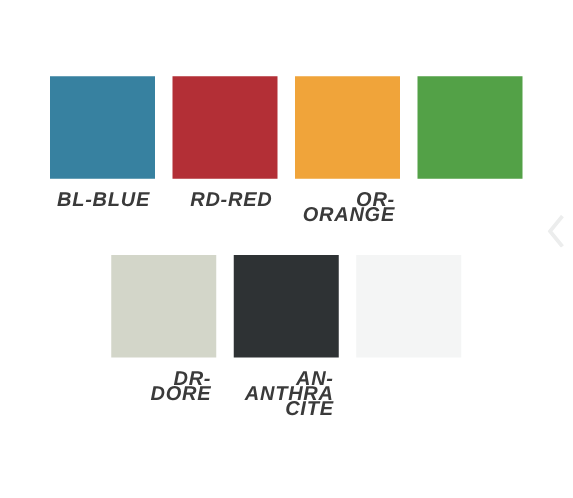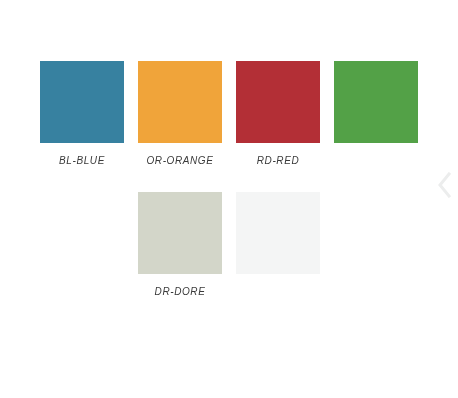--- a/index.html
+++ b/index.html
@@ -51,26 +51,26 @@
   .swatch-chip {
     width: 84px;
     height: 82px;
     display: block;
   }
 
   .swatch-label {
     margin-top: 12px;
     font-family: "Liberation Sans", sans-serif;
     font-style: italic;
-    font-weight: normal;
-    font-size: 10px;
+    font-weight: bold;
+    font-size: 16px;
     line-height: 12px;
     letter-spacing: 0.6px;
     color: #3a3a3a;
-    text-align: center;
+    text-align: right;
     width: 76px;
     word-break: break-word;
   }
 
   .carousel-prev {
     position: absolute;
     right: 2px;
     top: 165px;
     width: 22px;
     height: 40px;
@@ -93,42 +93,46 @@
 <div class="swatch-panel">
 
   <div class="swatch-row row-1">
 
     <div class="swatch-cell">
       <span class="swatch-chip" style="background-color: rgb(55, 129, 160);"></span>
       <span class="swatch-label">BL-BLUE</span>
     </div>
 
     <div class="swatch-cell">
-      <span class="swatch-chip" style="background-color: rgb(240, 164, 58);"></span>
-      <span class="swatch-label">OR-ORANGE</span>
+      <span class="swatch-chip" style="background-color: rgb(179, 47, 54);"></span>
+      <span class="swatch-label">RD-RED</span>
     </div>
 
     <div class="swatch-cell">
-      <span class="swatch-chip" style="background-color: rgb(179, 47, 54);"></span>
-      <span class="swatch-label">RD-RED</span>
+      <span class="swatch-chip" style="background-color: rgb(240, 164, 58);"></span>
+      <span class="swatch-label">OR-ORANGE</span>
     </div>
 
     <div class="swatch-cell">
       <span class="swatch-chip" style="background-color: rgb(83, 161, 71);"></span>
     </div>
 
   </div>
 
   <div class="swatch-row row-2">
 
     <div class="swatch-cell">
       <span class="swatch-chip" style="background-color: rgb(211, 214, 201);"></span>
       <span class="swatch-label">DR-DORE</span>
     </div>
 
+    <div class="swatch-cell">
+      <span class="swatch-chip" style="background-color: rgb(46, 50, 52);"></span>
+      <span class="swatch-label">AN-ANTHRACITE</span>
+    </div>
 
     <div class="swatch-cell">
       <span class="swatch-chip" style="background-color: rgb(244, 245, 245);"></span>
     </div>
 
   </div>
 
   <button class="carousel-prev">
     <svg width="14" height="26" viewBox="0 0 14 26" fill="none">
       <polyline points="11,2 2,13 11,24" stroke="#eceded" stroke-width="3" fill="none" stroke-linecap="square" stroke-linejoin="miter"></polyline>

